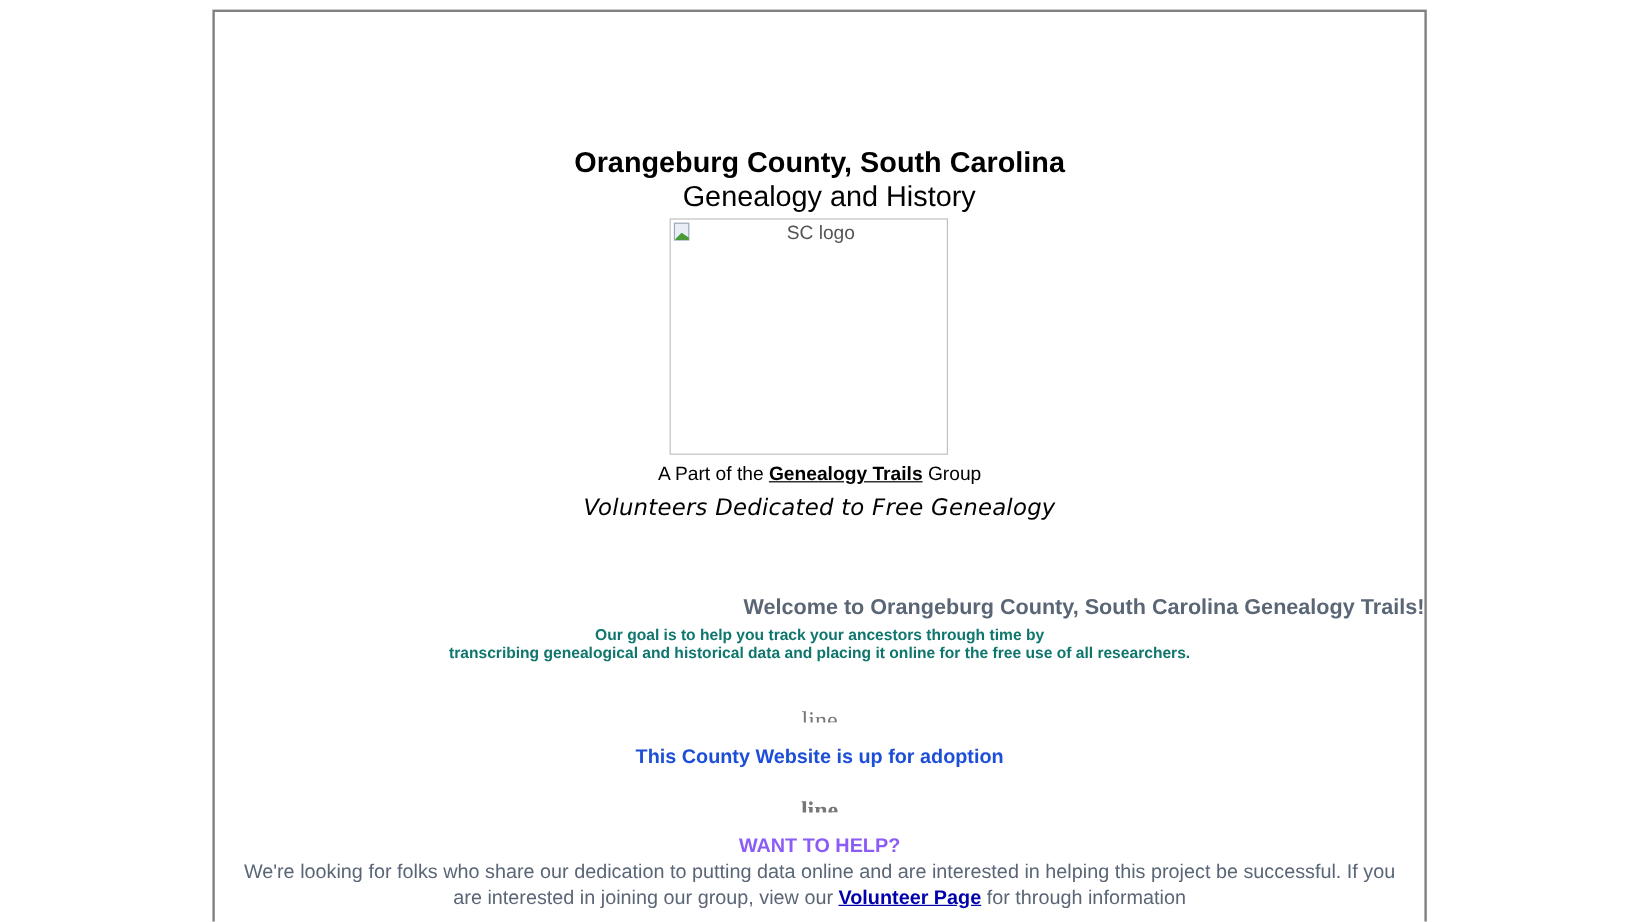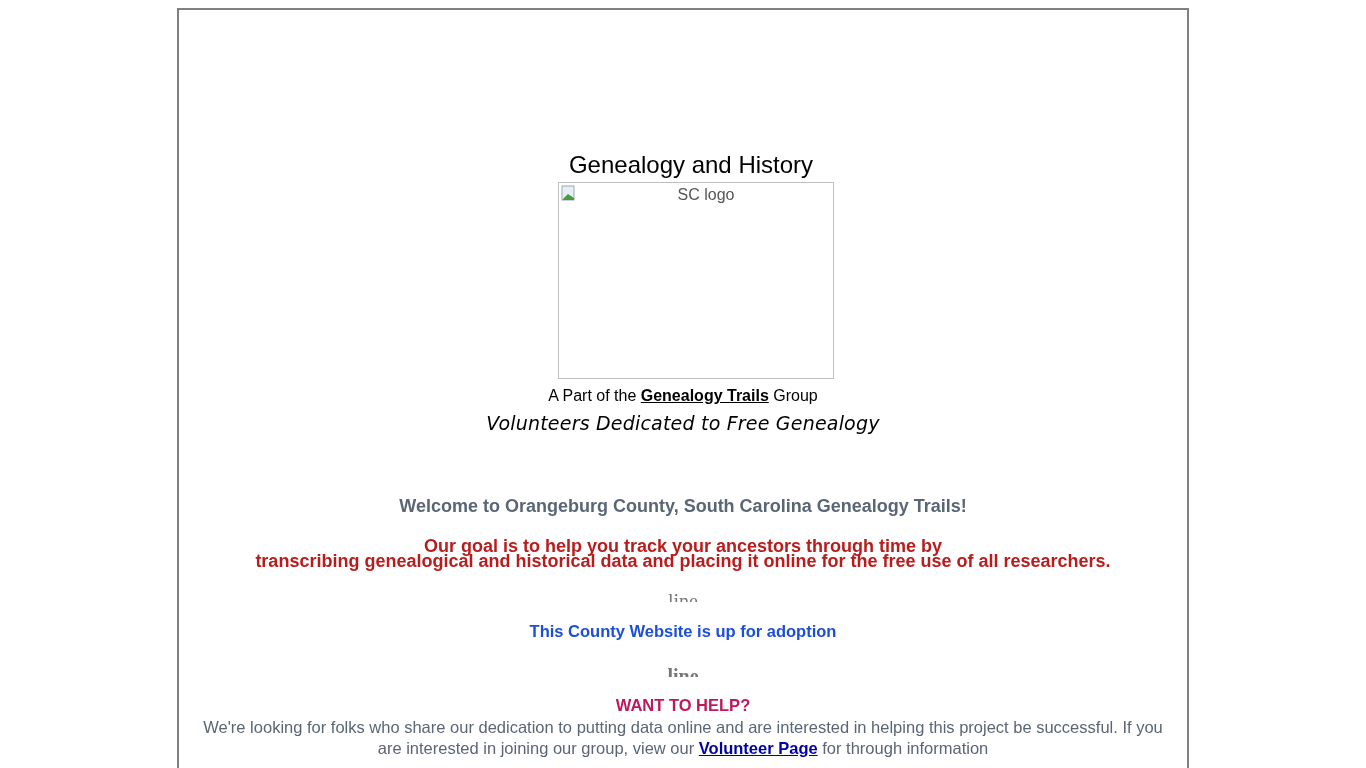--- a/index.html
+++ b/index.html
@@ -3,43 +3,44 @@
 <meta charset="utf-8">
 <style>
   html, body { margin: 0; padding: 0; background: #ffffff; }
   body { width: 1366px; height: 768px; overflow: hidden; position: relative;
          font-family: "Liberation Sans", sans-serif; }
   .frame { position: absolute; left: 177px; top: 8px; width: 1008px; height: 800px;
            border: 2px solid #808080; background: #fff; }
   .center { position: absolute; left: 0; right: 0; text-align: center; }
   .title { top: 112px; font-size: 24px; font-weight: bold; color: #000; }
   .subtitle { top: 141px; font-size: 24px; color: #000; padding-left: 16px; }
-  .logo { position: absolute; left: 379px; top: 172px; width: 276px; height: 197px;
+  .logo { position: absolute; left: 379px; top: 172px; width: 232px; height: 197px;
           border: 1px solid #c0c0c0; box-sizing: border-box; }
   .logo .broken { position: absolute; left: 2px; top: 2px; width: 16px; height: 16px; }
   .logo .alt { position: absolute; left: 0; right: 0; top: 3px; text-align: center;
                font-size: 16px; color: #555; padding-left: 20px; }
   .part { top: 377px; font-size: 16px; color: #000; }
   .part a { color: #000; font-weight: bold; text-decoration: underline; }
   .motto { top: 402px; font-size: 19px; color: #000; font-family: "DejaVu Sans", sans-serif;
            font-style: italic; letter-spacing: 0.2px; }
-  .welcome { top: 486px; font-size: 18px; font-weight: bold; color: #5a6676; }
-  .goal { top: 529px; font-size: 18px; font-weight: bold; color: #b91c1c; line-height: 15px; }
+  .welcome { top: 486px; font-size: 18px; font-weight: bold; color: #5a6676; text-align: right; }
+  .goal { top: 511px; font-size: 13px; font-weight: bold; color: #0f766e; line-height: 15px; }
   .line-img { height: 10px; overflow: hidden; font-size: 20px; color: #777; line-height: 18px; font-family: Liberation Serif, serif; }
   .line1 { top: 582px; }
   .line2 { top: 657px; font-weight: bold; }
   .adopt { top: 612px; font-size: 16.5px; font-weight: bold; color: #1d4ed8; }
-  .help-h { top: 686px; font-size: 16.5px; font-weight: bold; color: #be185d; }
+  .help-h { top: 686px; font-size: 16.5px; font-weight: bold; color: #8b5cf6; }
   .help-p { top: 707px; font-size: 16.5px; color: #5a6676; line-height: 21px; padding: 0 12px; }
   .help-p a { color: #0000aa; font-weight: bold; text-decoration: underline; }
 </style>
 </head>
 <body>
 
 <div class="frame">
+  <div class="center title">Orangeburg County, South Carolina</div>
   <div class="center subtitle">Genealogy and History</div>
 
   <div class="logo">
     <svg class="broken" viewBox="0 0 16 16">
       <rect x="1" y="1" width="12" height="14" fill="#e8eef5" stroke="#9aa7b8"></rect>
       <path d="M2 14 L7 9 L13 13 L13 15 L2 15Z" fill="#4a9a3a"></path>
     </svg>
     <span class="alt">SC logo</span>
   </div>
 

